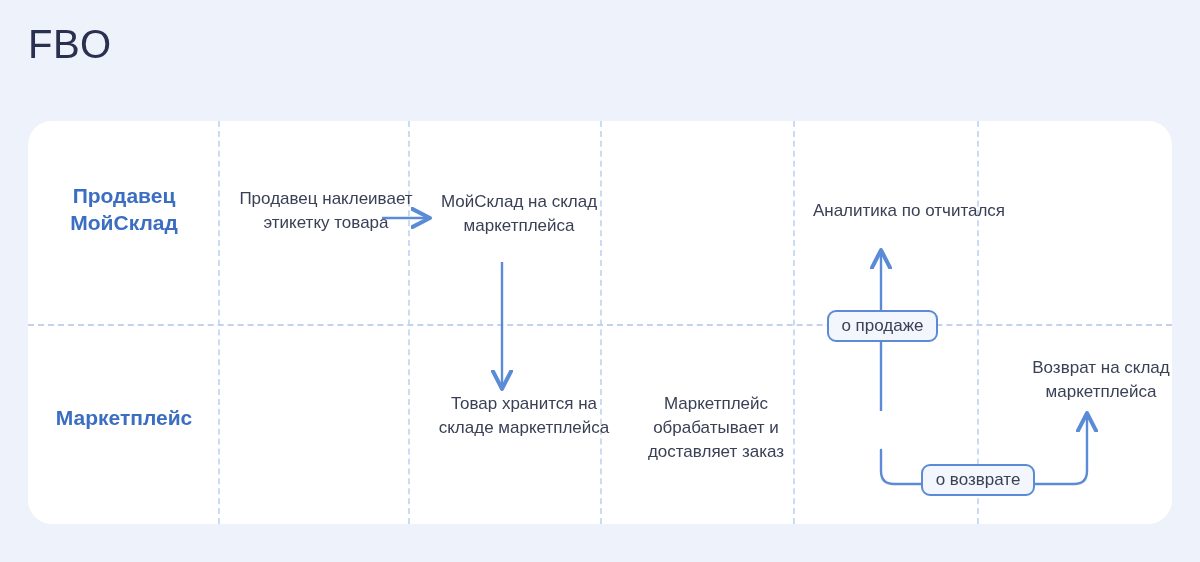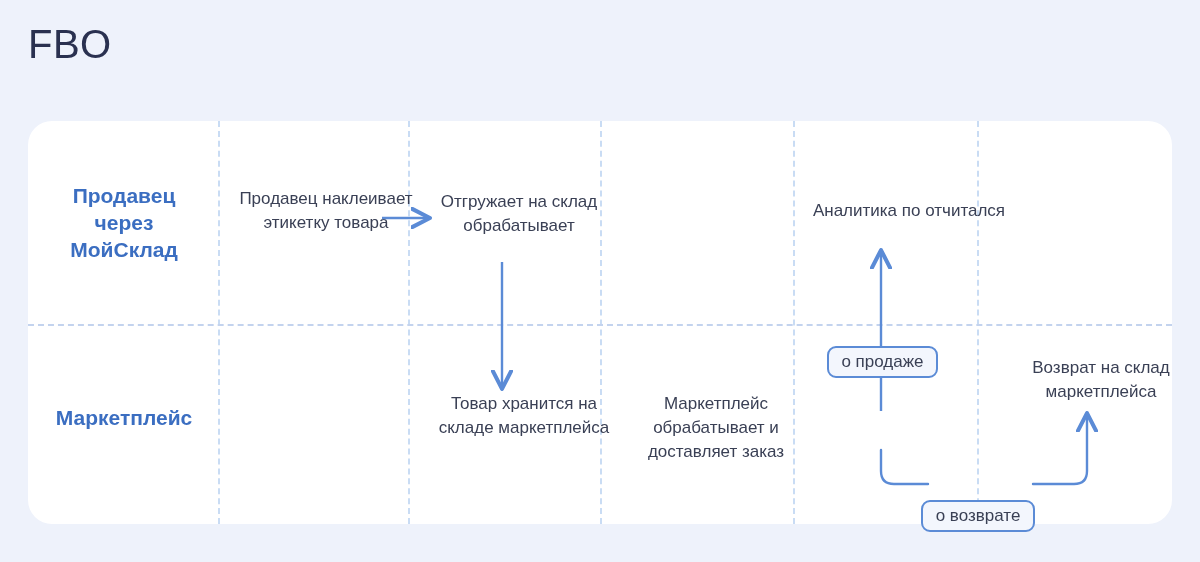--- a/index.html
+++ b/index.html
@@ -89,21 +89,20 @@
     background: #f3f6fd;
     border: 2px solid #5b8bd6;
     border-radius: 9px;
     color: #3a4055;
     font-size: 17px;
     line-height: 26px;
     text-align: center;
     padding: 1px 12px;
     box-sizing: border-box;
     z-index: 3;
-    margin-top: 36px;
   }
   #badge-sale   { left: 799px; top: 189px; width: 111px; height: 32px; }
   #badge-return { left: 893px; top: 343px; width: 114px; height: 32px; }
 
   
   #arrow-layer {
     position: absolute;
     left: 0;
     top: 0;
     width: 1144px;
@@ -122,21 +121,20 @@
   <div class="v-divider" style="left:190px"></div>
   <div class="v-divider" style="left:380px"></div>
   <div class="v-divider" style="left:572px"></div>
   <div class="v-divider" style="left:765px"></div>
   <div class="v-divider" style="left:949px"></div>
 
   <div class="h-divider" style="top:203px"></div>
 
   <div class="row-label" id="row-label-seller">
     <div>Продавец</div>
-    <div>через</div>
     <div>МойСклад</div>
   </div>
   <div class="row-label" id="row-label-marketplace">Маркетплейс</div>
 
   <svg id="arrow-layer" viewBox="0 0 1144 403" xmlns="http://www.w3.org/2000/svg">
     <defs>
       <marker id="ah" markerWidth="9" markerHeight="9" refX="7.2" refY="4.5" orient="auto" markerUnits="strokeWidth">
         <path d="M0.6,0.7 L8,4.5 L0.6,8.3" fill="none" stroke="#5b8bd6" stroke-width="1.7" stroke-linecap="round" stroke-linejoin="round"></path>
       </marker>
     </defs>
@@ -146,21 +144,21 @@
     <line x1="474" y1="141" x2="474" y2="266" stroke="#5b8bd6" stroke-width="2.4" marker-end="url(#ah)"></line>
 
     <line x1="853" y1="290" x2="853" y2="131" stroke="#5b8bd6" stroke-width="2.4" marker-end="url(#ah)"></line>
 
     <path d="M853,329 L853,350 Q853,363 866,363 L900,363" fill="none" stroke="#5b8bd6" stroke-width="2.4" stroke-linecap="round"></path>
     <path d="M1005,363 L1046,363 Q1059,363 1059,350 L1059,294" fill="none" stroke="#5b8bd6" stroke-width="2.4" stroke-linecap="round" marker-end="url(#ah)"></path>
   </svg>
 
   <div class="node-text" id="node-seller-label">Продавец наклеивает этикетку товара</div>
 
-  <div class="node-text" id="node-ship-warehouse">Отгружает на склад обрабатывает</div>
+  <div class="node-text" id="node-ship-warehouse">МойСклад на склад маркетплейса</div>
 
   <div class="node-text" id="node-analytics">Аналитика по отчитался</div>
 
   <div class="node-text" id="node-stored">Товар хранится на складе маркетплейса</div>
 
   <div class="node-text" id="node-processing">Маркетплейс обрабатывает и доставляет заказ</div>
 
 
   <div class="node-text" id="node-return">Возврат на склад маркетплейса</div>
 

